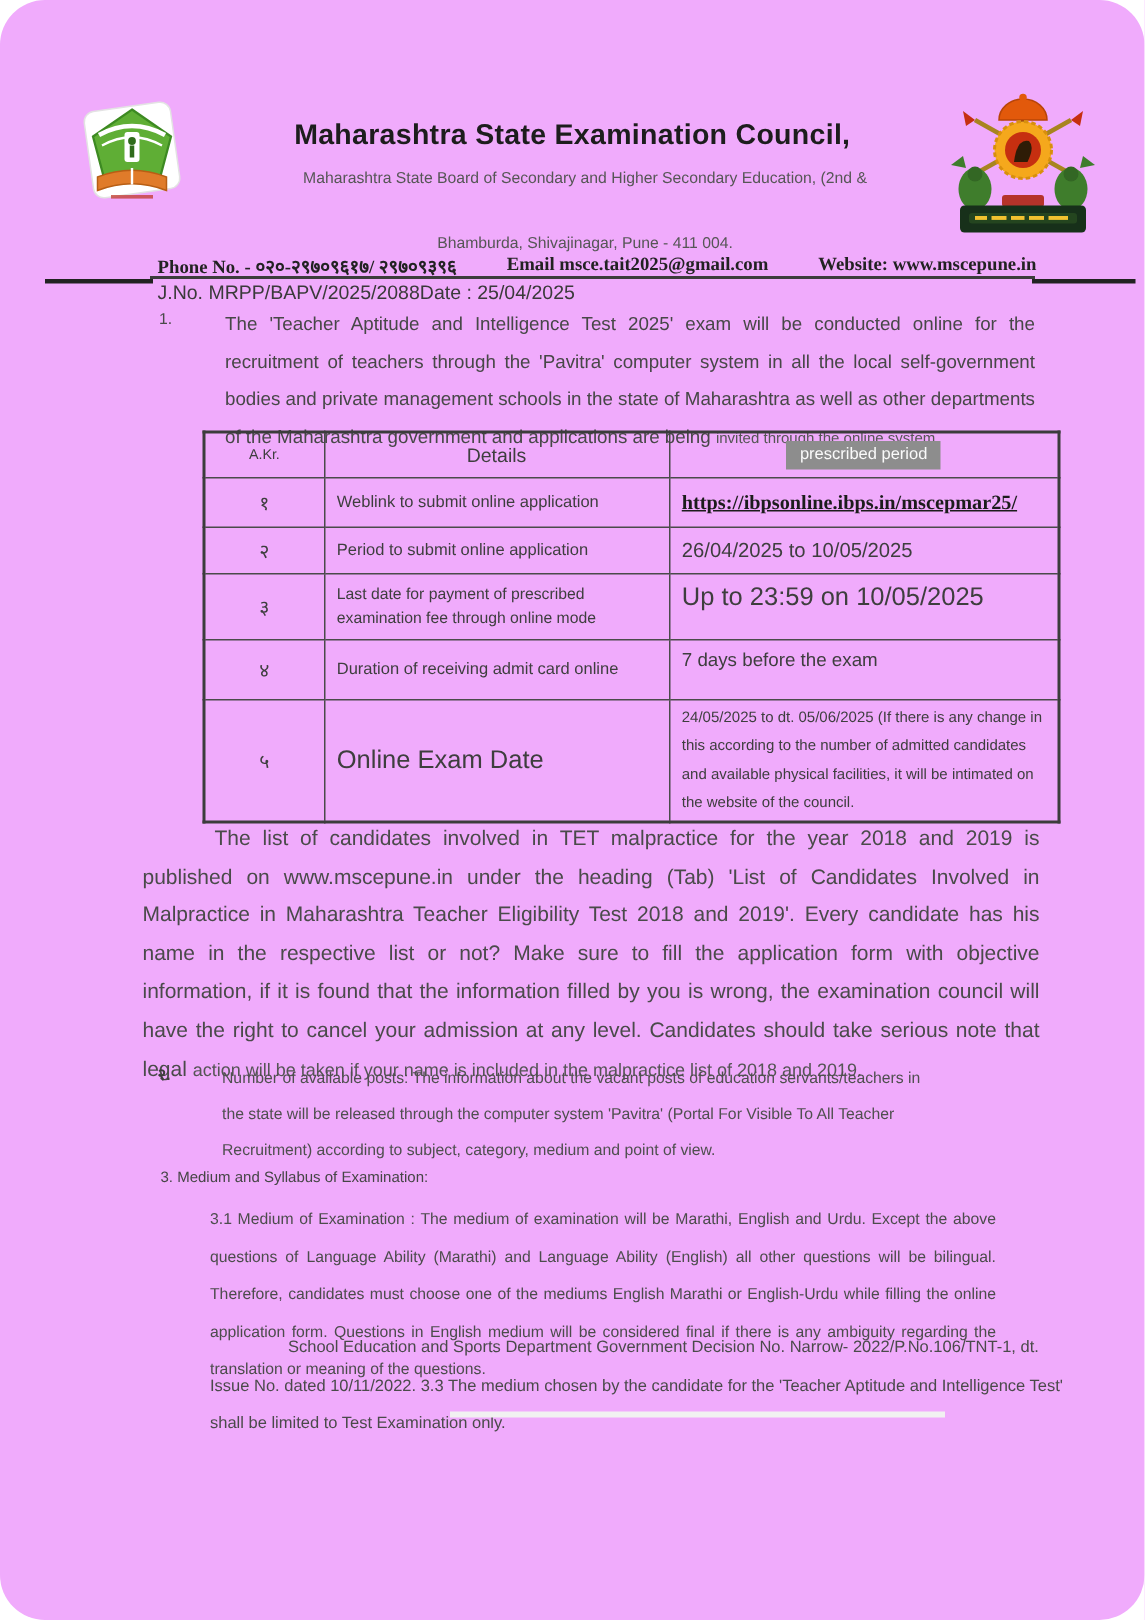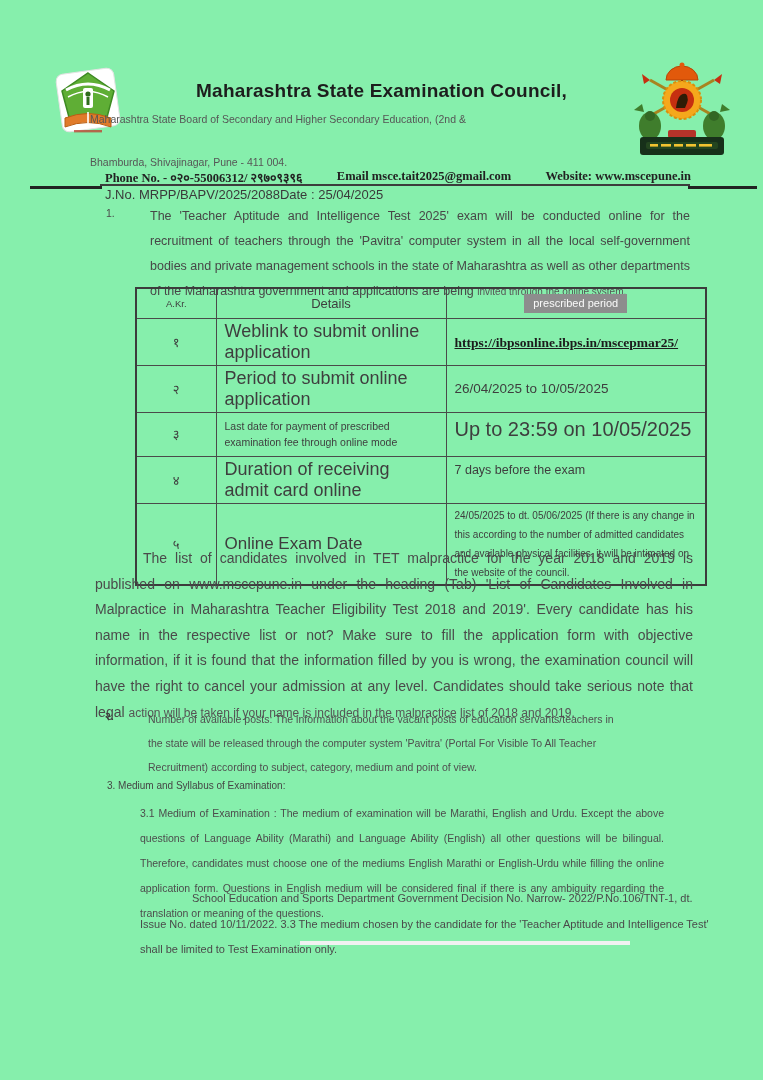--- a/index.html
+++ b/index.html
@@ -1,29 +1,29 @@
 <!DOCTYPE html>
 <html><head>
 <meta charset="utf-8">
 <style>
   * { margin:0; padding:0; box-sizing:border-box; }
   html,body { background:#ffffff; }
   body { font-family:"Liberation Sans", sans-serif; }
   .page {
     position:relative; width:763px; height:1080px; margin:0 auto;
-    background:#86efac; overflow:hidden; color:#3f3f3f;
+    background:#f0abfc; overflow:hidden; color:#3f3f3f;border-radius:30px;
   }
   .abs { position:absolute; }
 
   
   .doc-title {
     left:0; right:0; top:80px; text-align:center;
     font-size:19px; font-weight:700; color:#1d1d1d; letter-spacing:.2px;
   }
-  .addr { left:90px; width:600px; text-align:left; color:#565656; }
+  .addr { left:90px; width:600px; text-align:center; color:#565656; }
   .addr1 { top:113px; font-size:10.5px; }
   .addr2 { top:135px; font-size:10.5px; left:60px; width:660px; }
   .addr3 { top:156px; font-size:10.5px; }
   .phone-row {
     left:105px; top:169px; width:586px; display:flex; justify-content:space-between;
     font-family:"Liberation Serif", serif; font-weight:700; font-size:12.5px; color:#222;
   }
   .rule-mid { left:100px; top:184px; width:590px; height:2px; background:#3c3c3c; }
   .rule-left { left:30px; top:186px; width:72px; height:3px; background:#222; }
   .rule-right { left:688px; top:186px; width:69px; height:3px; background:#222; }
@@ -76,29 +76,29 @@
   .th-sr { font-size:9.5px; color:#4c4c4c; }
   .th-det { font-size:13px; color:#2e2e2e; text-align:center; }
   .th-val { }
   .chip {
     display:inline-block; background:#8d8d8d; color:#fafafa;
     font-size:11px; padding:2px 9px; line-height:1.35;
   }
   .sr-cell { font-size:13px; color:#222; }
   .row-h1 { height:33px; } .row-h2 { height:31px; }
   .row-h3 { height:44px; } .row-h4 { height:40px; } .row-h5 { height:70px; }
-  .det-normal { font-size:18px; }
+  .det-normal { font-size:11px; }
   .det-small { font-size:10.5px; line-height:16px; }
   .det-exam { font-size:17px; }
   .val-link {
     font-family:"Liberation Serif", serif; font-size:13.5px; font-weight:700;
     color:#1c1c1c; text-decoration:underline;
   }
   .val-normal { font-size:13.5px; }
-  .val-big { font-size:20px; color:#333; }
+  .val-big { font-size:17px; color:#333; }
   .val-mid { font-size:12.5px; }
   .val-multiline { font-size:10px; line-height:19px; color:#4c4c4c;margin-left:15px; }
 
   .ghost-line { left:300px; top:941px; width:330px; height:4px; background:#f1f1f1; }
 </style>
 </head>
 <body>
 
 <div class="page">
 
@@ -150,21 +150,21 @@
         <rect x="71" y="86" width="13" height="2.6"></rect>
       </g>
     </svg>
   </div>
 
   <div class="abs doc-title">Maharashtra State Examination Council,</div>
   <div class="abs addr addr1">Maharashtra State Board of Secondary and Higher Secondary Education, (2nd &amp;</div>
   <div class="abs addr addr3">Bhamburda, Shivajinagar, Pune - 411 004.</div>
 
   <div class="abs phone-row">
-    <span>Phone No. - ०२०-55006312/ २९७०९३९६</span>
+    <span>Phone No. - ०२०-२९७०९६१७/ २९७०९३९६</span>
     <span>Email msce.tait2025@gmail.com</span>
     <span>Website: www.mscepune.in</span>
   </div>
 
   <div class="abs rule-mid"></div>
   <div class="abs rule-left"></div>
   <div class="abs rule-right"></div>
 
   <div class="abs ref-row">
     <span>J.No. MRPP/BAPV/2025/2088</span>

